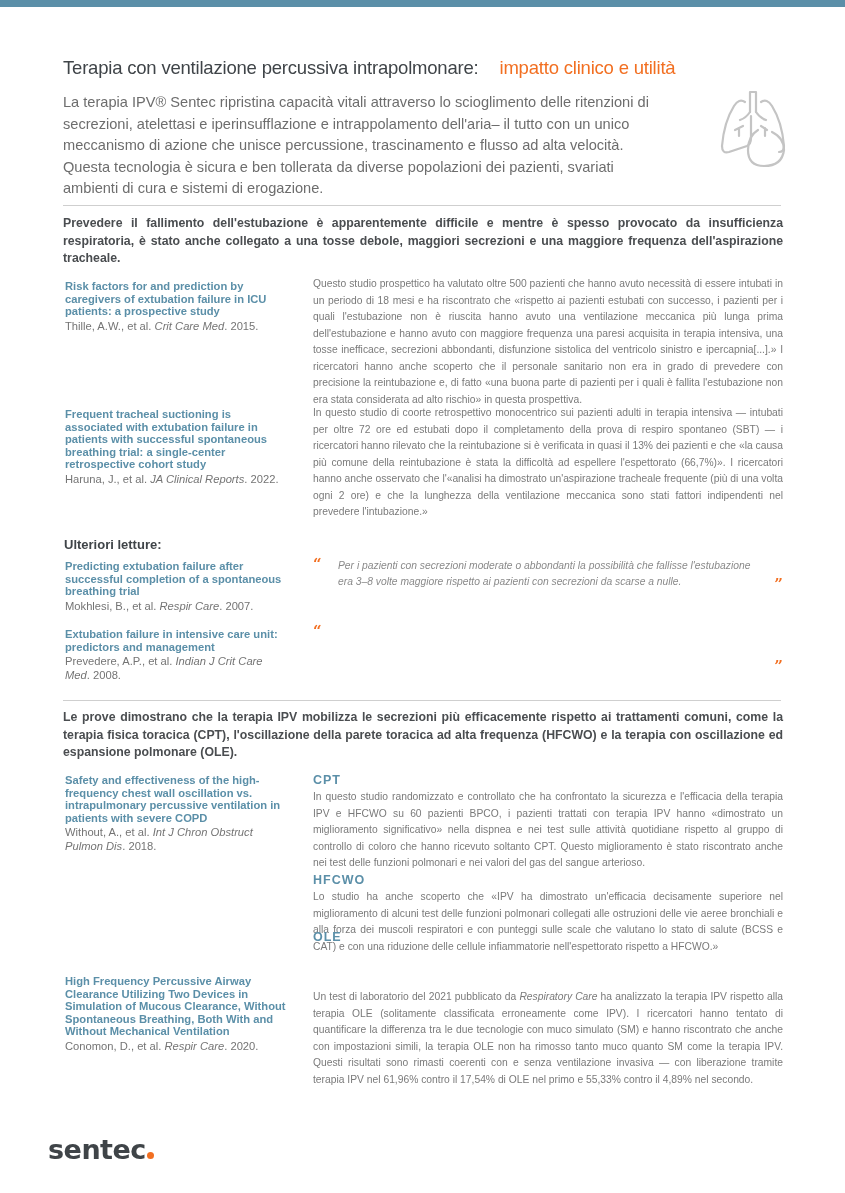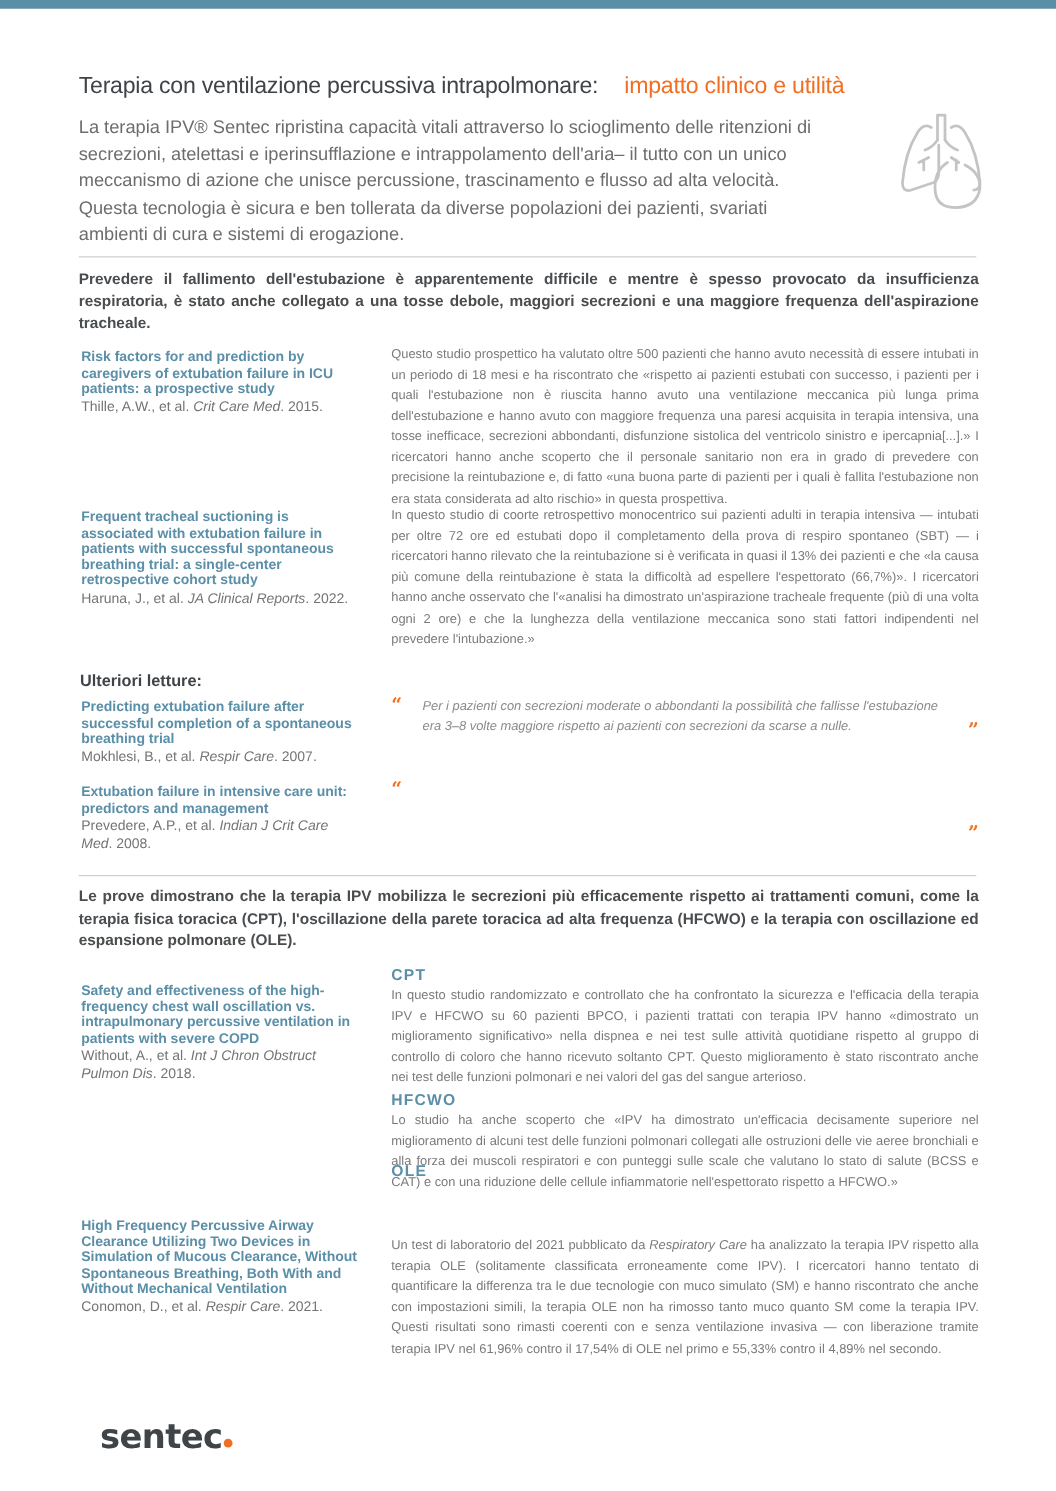--- a/index.html
+++ b/index.html
@@ -16,21 +16,21 @@
   .ref .rtitle { color: #5b8fa8; font-weight: bold; display: block; }
   .ref .rcite { color: #747474; display: block; margin-top: 1px; line-height: 14px; }
   .ref .rcite i { font-style: italic; }
   .body { position: absolute; left: 313px; width: 470px; font-size: 10.3px; line-height: 16.5px; color: #7a7a7a; text-align: justify; }
   .subhead { position: absolute; left: 64px; top: 537px; font-size: 13px; font-weight: bold; color: #3f4448; }
   .quote { position: absolute; left: 313px; width: 470px; }
   .qopen { position: absolute; left: 0; top: 0; color: #f26f21; font-size: 15px; font-weight: bold; font-family: "DejaVu Serif", serif; line-height: 14px; }
   .qclose { position: absolute; right: 0; color: #f26f21; font-size: 15px; font-weight: bold; font-family: "DejaVu Serif", serif; line-height: 14px; }
   .qtext { position: absolute; left: 25px; width: 420px; font-size: 10.3px; line-height: 15.5px; color: #8a8a8a; font-style: italic; }
   .sechead { position: absolute; left: 313px; font-size: 12.5px; font-weight: bold; color: #5b8fa8; letter-spacing: 1px; }
-  .logo { position: absolute; left: 80px; top: 1134px; font-size: 27px; font-weight: bold; color: #3f4448; letter-spacing: -0.5px; font-family: "DejaVu Sans", sans-serif; }
+  .logo { position: absolute; left: 48px; top: 1134px; font-size: 27px; font-weight: bold; color: #3f4448; letter-spacing: -0.5px; font-family: "DejaVu Sans", sans-serif; }
   .logo .dot { display: inline-block; width: 7px; height: 7px; border-radius: 50%; background: #f26f21; margin-left: 1px; }
 </style>
 </head>
 <body>
 
 <div class="topbar"></div>
 
 <h1 class="title"><span>Terapia con ventilazione percussiva intrapolmonare: </span><span class="accent">impatto clinico e utilità</span></h1>
 
 <p class="intro">La terapia IPV® Sentec ripristina capacità vitali attraverso lo scioglimento delle ritenzioni di secrezioni, atelettasi e iperinsufflazione e intrappolamento dell'aria– il tutto con un unico meccanismo di azione che unisce percussione, trascinamento e flusso ad alta velocità. Questa tecnologia è sicura e ben tollerata da diverse popolazioni dei pazienti, svariati ambienti di cura e sistemi di erogazione.</p>
@@ -78,32 +78,32 @@
 </div>
 <div class="quote" style="top:624px; height:50px;">
   <span class="qopen">“</span>
   <span class="qclose" style="top:35px;">”</span>
 </div>
 
 <div class="rule" style="top:700px;"></div>
 
 <p class="lead" style="top:709px;">Le prove dimostrano che la terapia IPV mobilizza le secrezioni più efficacemente rispetto ai trattamenti comuni, come la terapia fisica toracica (CPT), l'oscillazione della parete toracica ad alta frequenza (HFCWO) e la terapia con oscillazione ed espansione polmonare (OLE).</p>
 
-<div class="ref" style="top:774px;margin-top:13px;">
+<div class="ref" style="top:774px;">
   <span class="rtitle">Safety and effectiveness of the high-frequency chest wall oscillation vs. intrapulmonary percussive ventilation in patients with severe COPD</span>
   <span class="rcite"><span>Without, A., et al. </span><i>Int J Chron Obstruct Pulmon Dis</i><span>. 2018.</span></span>
 </div>
 
 <div class="sechead" style="top:773px;">CPT</div>
 <p class="body" style="top:789px;">In questo studio randomizzato e controllato che ha confrontato la sicurezza e l'efficacia della terapia IPV e HFCWO su 60 pazienti BPCO, i pazienti trattati con terapia IPV hanno «dimostrato un miglioramento significativo» nella dispnea e nei test sulle attività quotidiane rispetto al gruppo di controllo di coloro che hanno ricevuto soltanto CPT. Questo miglioramento è stato riscontrato anche nei test delle funzioni polmonari e nei valori del gas del sangue arterioso.</p>
 
 <div class="sechead" style="top:873px;">HFCWO</div>
 <p class="body" style="top:889px;">Lo studio ha anche scoperto che «IPV ha dimostrato un'efficacia decisamente superiore nel miglioramento di alcuni test delle funzioni polmonari collegati alle ostruzioni delle vie aeree bronchiali e alla forza dei muscoli respiratori e con punteggi sulle scale che valutano lo stato di salute (BCSS e CAT) e con una riduzione delle cellule infiammatorie nell'espettorato rispetto a HFCWO.»</p>
 
 <div class="ref" style="top:975px;">
   <span class="rtitle">High Frequency Percussive Airway Clearance Utilizing Two Devices in Simulation of Mucous Clearance, Without Spontaneous Breathing, Both With and Without Mechanical Ventilation</span>
-  <span class="rcite"><span>Conomon, D., et al. </span><i>Respir Care</i><span>. 2021.</span></span>
+  <span class="rcite"><span>Conomon, D., et al. </span><i>Respir Care</i><span>. 2020.</span></span>
 </div>
 
 <div class="sechead" style="top:930px;">OLE</div>
 <p class="body" style="top:989px;"><span>Un test di laboratorio del 2021 pubblicato da </span><i>Respiratory Care</i><span> ha analizzato la terapia IPV rispetto alla terapia OLE (solitamente classificata erroneamente come IPV). I ricercatori hanno tentato di quantificare la differenza tra le due tecnologie con muco simulato (SM) e hanno riscontrato che anche con impostazioni simili, la terapia OLE non ha rimosso tanto muco quanto SM come la terapia IPV. Questi risultati sono rimasti coerenti con e senza ventilazione invasiva — con liberazione tramite terapia IPV nel 61,96% contro il 17,54% di OLE nel primo e 55,33% contro il 4,89% nel secondo.</span></p>
 
 <div class="logo"><span>sentec</span><span class="dot"></span></div>
 
 </body></html>

